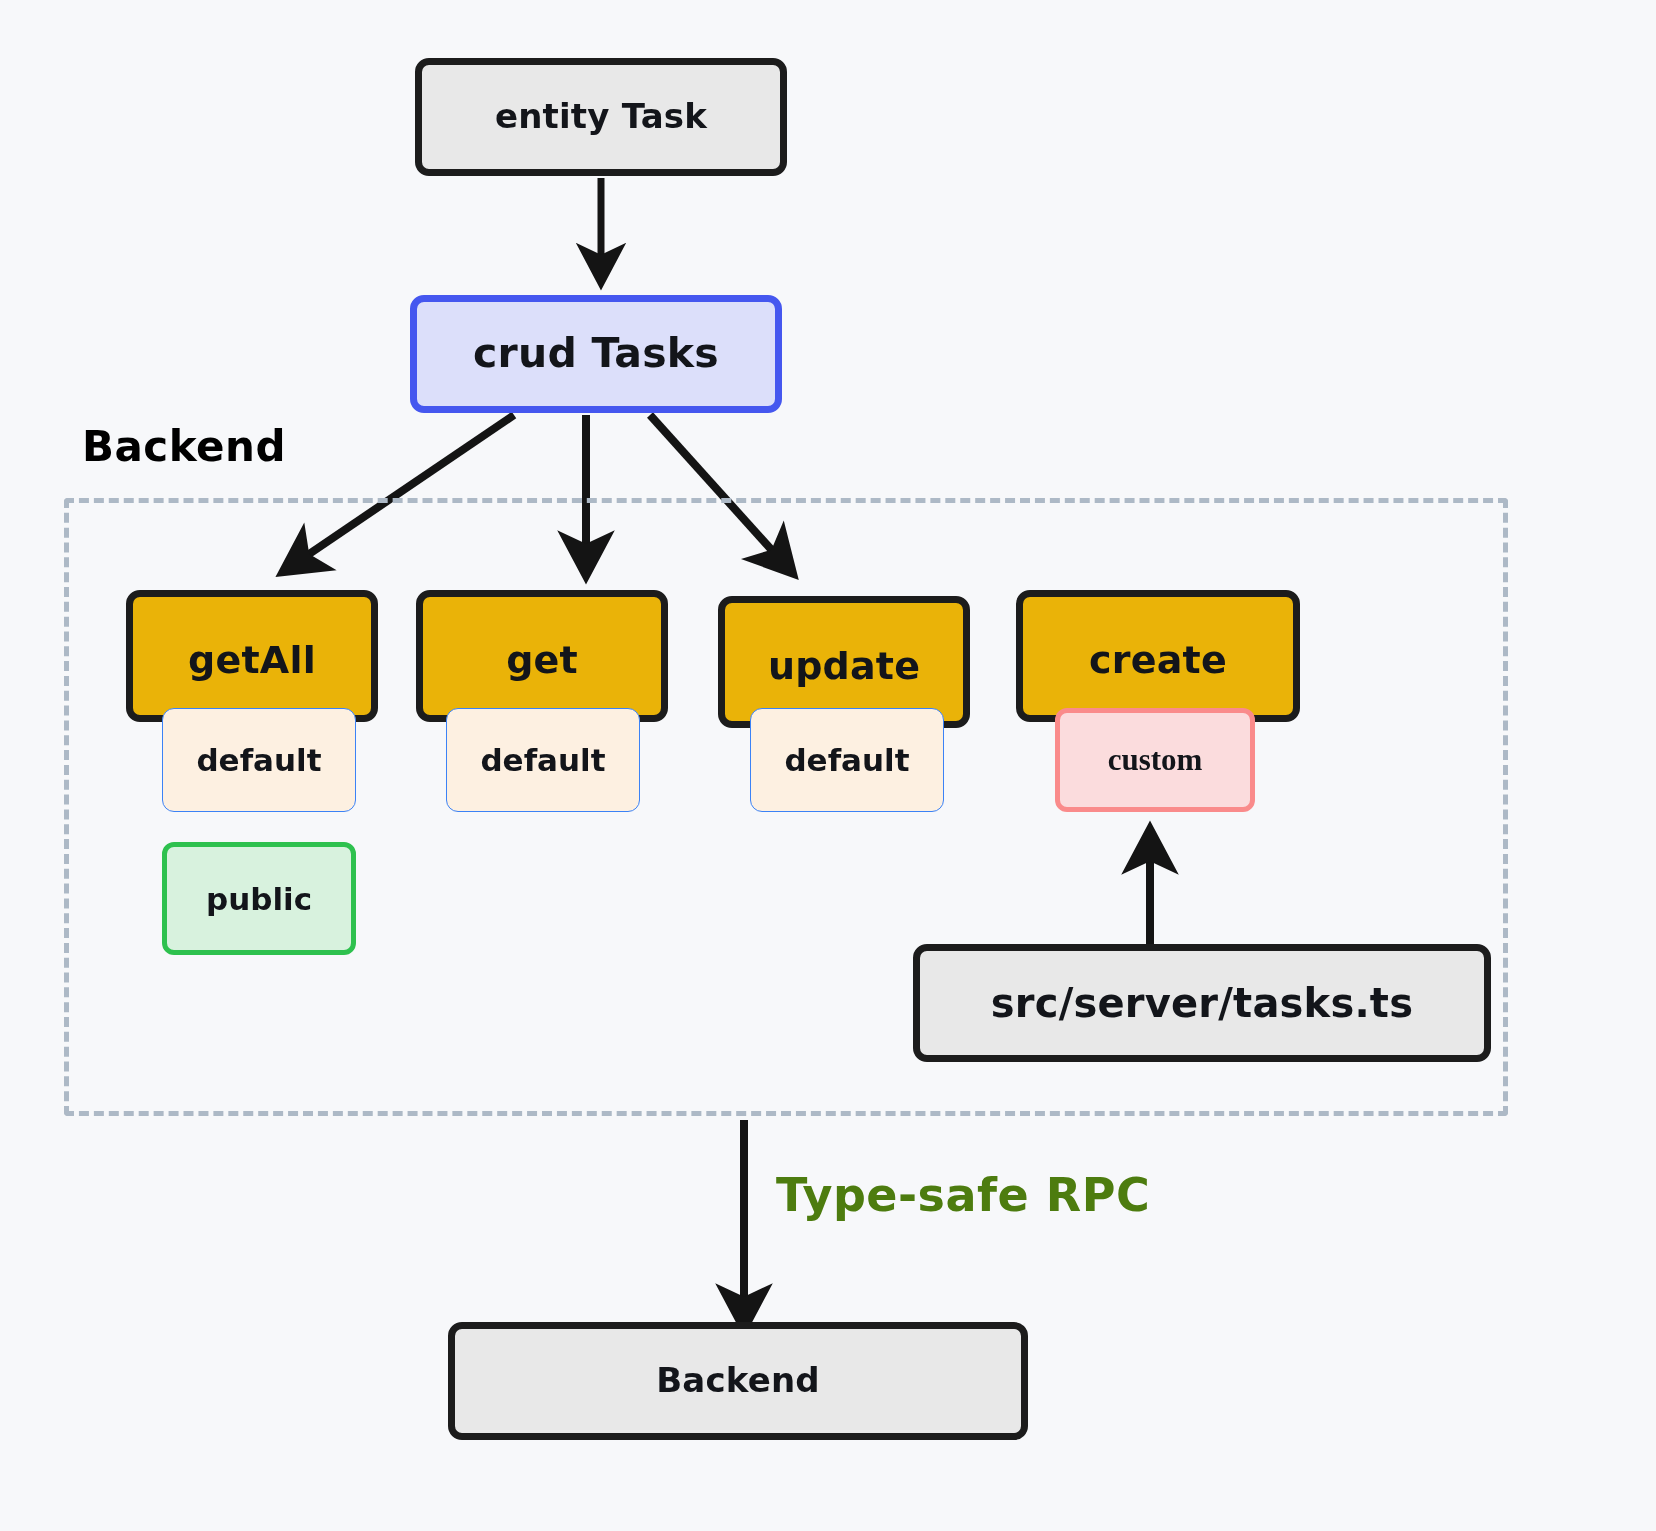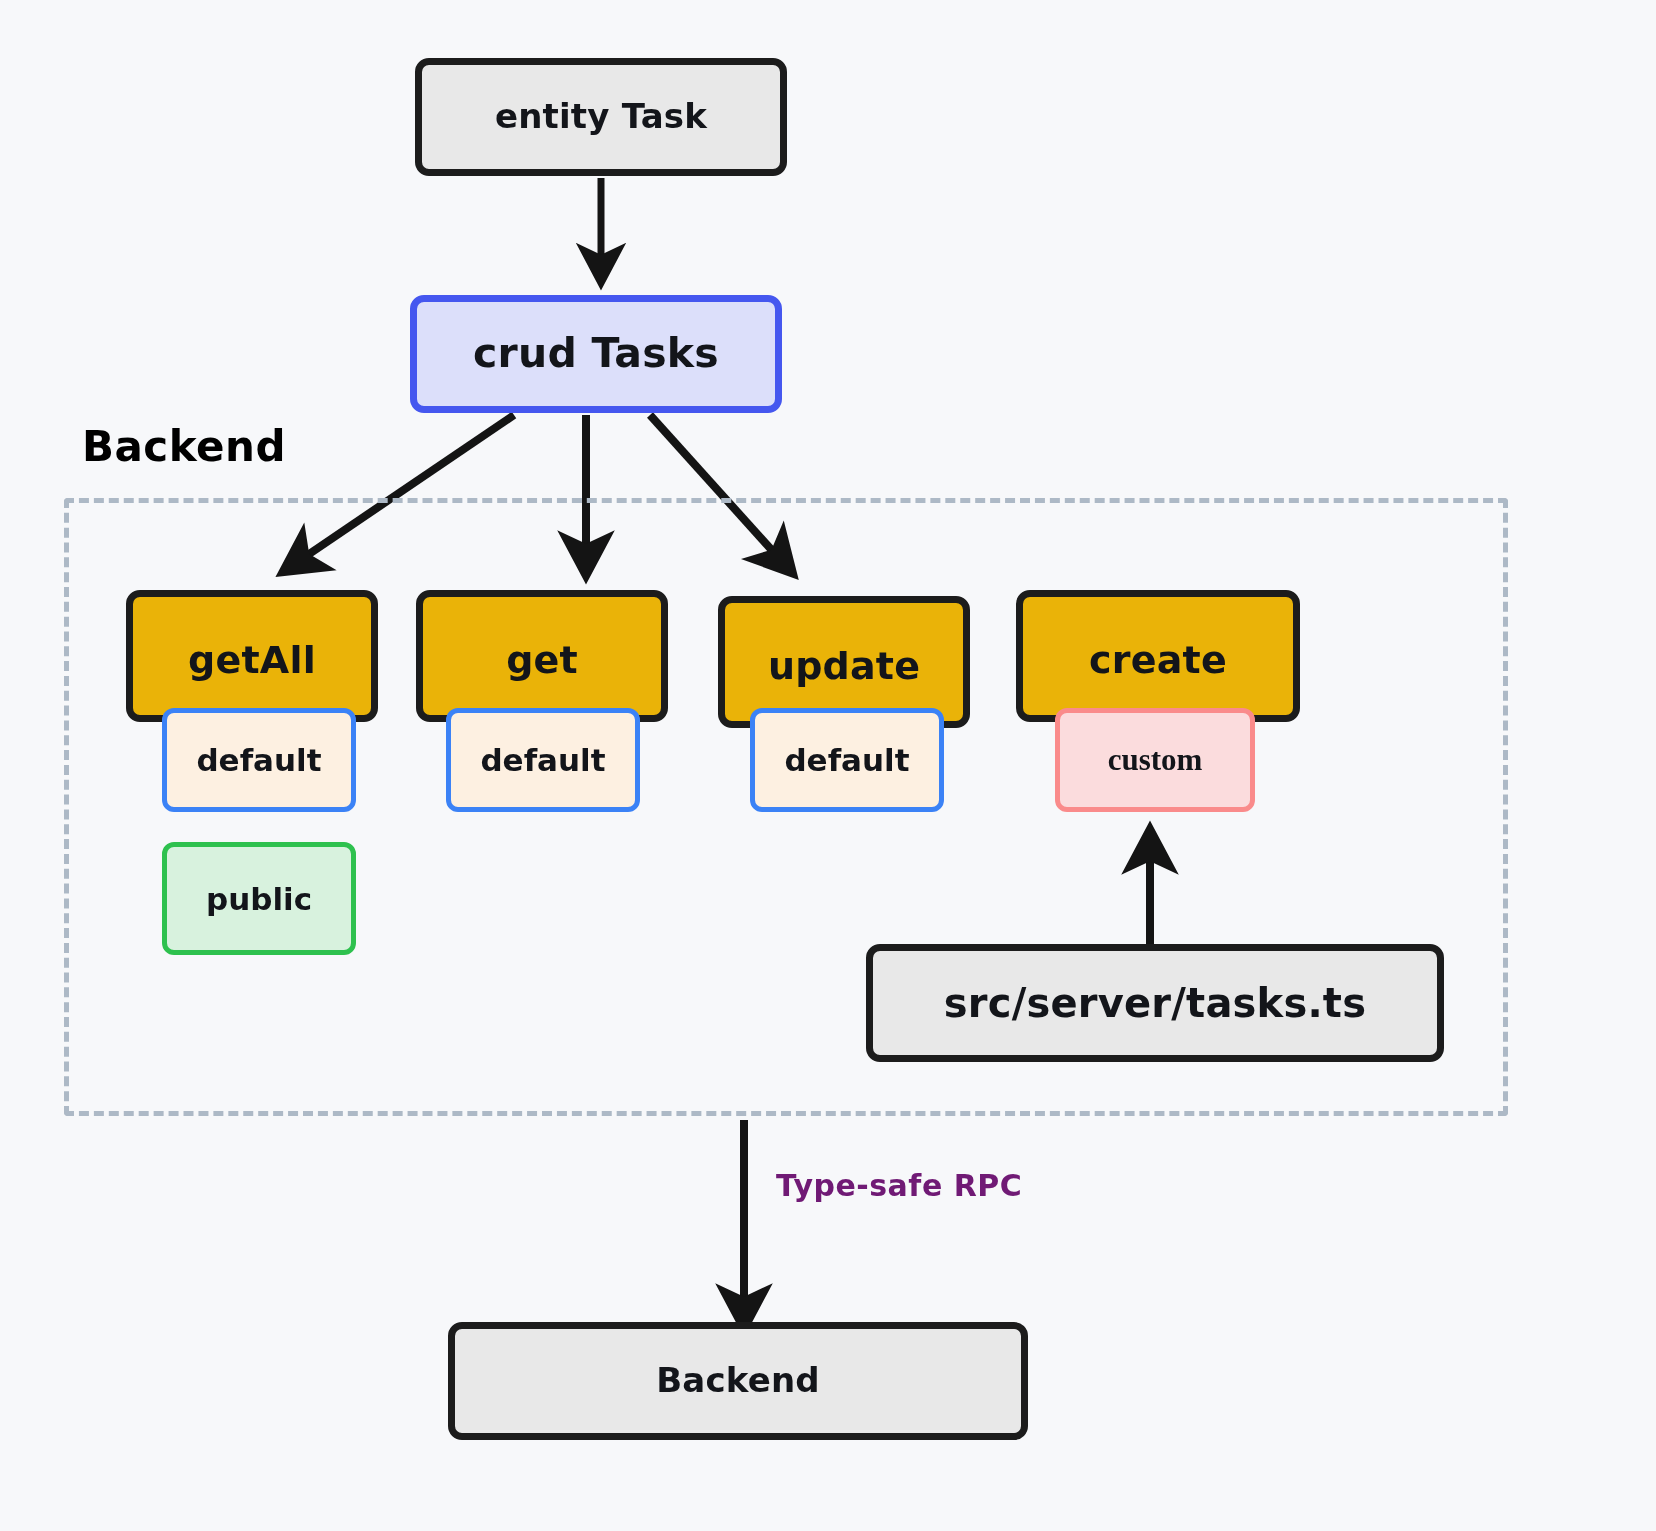--- a/index.html
+++ b/index.html
@@ -39,21 +39,21 @@
     letter-spacing: .2px;
     line-height: 1.15;
   }
 
   
   .node-plain {
     background: #e8e8e8;
     border: 7px solid #1c1c1c;
     font-size: 34px;
   }
-  .node-plain.small { font-size: 40px; }
+  .node-plain.small { font-size: 40px; margin-left: 47px; }
 
   
   .node-blue {
     background: #dcdffa;
     border: 7px solid #4557ef;
     font-size: 41px;
   }
 
   
   .node-method {
@@ -72,21 +72,21 @@
     align-items: center;
     justify-content: center;
     border-radius: 12px;
     font-size: 31px;
     font-weight: 700;
     color: #13151a;
     z-index: 5;
   }
   .badge-default {
     background: #fdf0e1;
-    border: 5px solid #3b82f6;
+    border: 1px solid #3b82f6;
   }
   .badge-public {
     background: #d8f2de;
     border: 5px solid #2ec14e;
   }
   .badge-custom {
     background: #fbdcdd;
     border: 5px solid #fa8b8b;
   }
 
@@ -101,22 +101,22 @@
   .group-label {
     position: absolute;
     color: #000000;
     font-size: 42px;
     font-weight: 700;
     letter-spacing: .5px;
     margin-left: 20px;
   }
   .edge-label {
     position: absolute;
-    color: #701a75;
-    font-size: 30px;
+    color: #4d7c0f;
+    font-size: 46px;
     font-weight: 700;
     letter-spacing: .5px;
     text-align: center;
   }
 </style>
 </head>
 <body>
 
 <div id="canvas">
 

